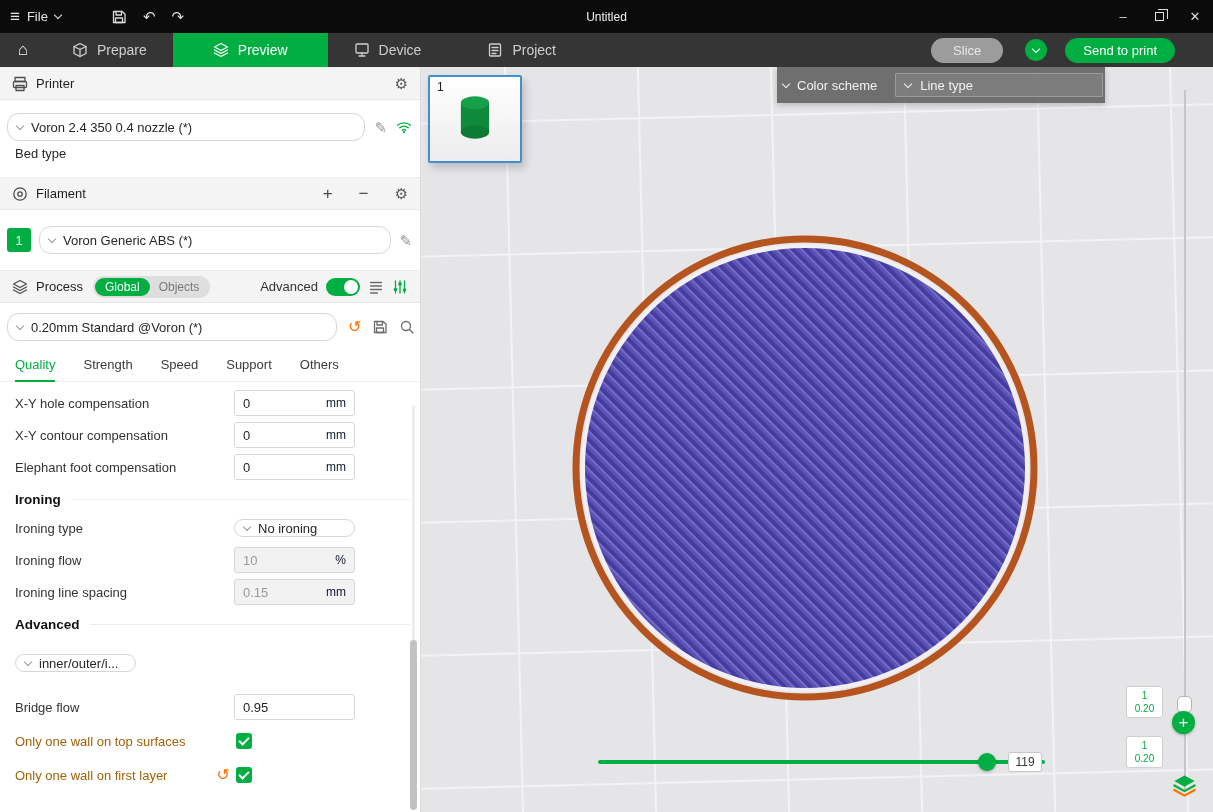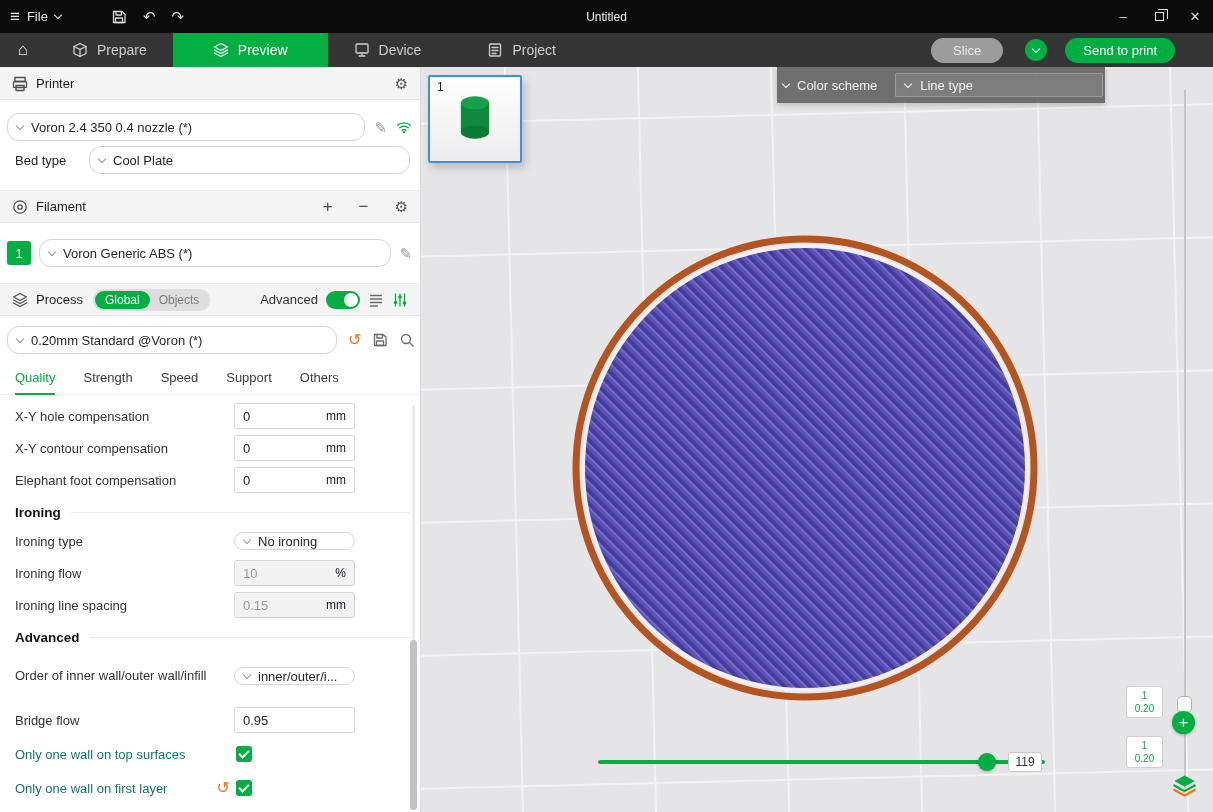--- a/index.html
+++ b/index.html
@@ -77,21 +77,21 @@
   .field input{border:none;outline:none;flex:1;min-width:0;font-size:13px;font-family:inherit;color:#262626;background:transparent}
   .field .unit{color:#0f172a;font-size:12px;flex:none}
   .field.disabled{background:#f2f2f2}
   .field.disabled input{color:#9a9a9a}
   .prow .combo.small{width:121px;flex:none;height:18px}
   .group-header{display:flex;align-items:center;gap:10px;padding:10px 10px 4px 15px;font-weight:bold;font-size:13.5px;color:#121212}
   .group-header::after{content:"";flex:1;height:1px;background:#ececec}
   .order-row{height:42px;margin-top:6px}
   .order-row .plabel{line-height:1.45}
   .crow{display:flex;align-items:center;padding:0 168px 0 15px;height:30px;margin-top:4px}
-  .crow .plabel{flex:1;color:#0f766e}
+  .crow .plabel{flex:1;color:#a16207}
   .checkbox{width:16px;height:16px;background:#00AE42;border-radius:3px;position:relative;flex:none}
   .checkbox::after{content:"";position:absolute;left:5px;top:2px;width:4px;height:8px;border-right:2px solid #fff;border-bottom:2px solid #fff;transform:rotate(45deg)}
   .crow .refresh-glyph{margin-right:6px}
   .side-scroll-track{position:absolute;right:5px;top:338px;bottom:2px;width:3px;background:#ededed;border-radius:2px}
   .side-scroll-thumb{position:absolute;right:3px;top:573px;width:7px;height:170px;background:#c2c2c2;border-radius:4px}
 
   
   .viewport{flex:1;position:relative;background:#e5e5e7;overflow:hidden}
   .grid{position:absolute;inset:-70px;background-image:linear-gradient(#f3f3f5 0 2px,transparent 2px),linear-gradient(90deg,#f3f3f5 0 2px,transparent 2px);background-size:133px 133px;background-position:29px 116px;transform:rotate(-1.4deg)}
   .plate-thumb{position:absolute;left:7px;top:8px;width:94px;height:88px;border:2px solid #3f8fd2;background:linear-gradient(#ffffff,#ececee);box-shadow:3px 5px 9px rgba(0,0,0,.18);border-radius:2px}
@@ -212,26 +212,20 @@
         <span class="edit-icon">✎</span>
         <span class="wifi">
           <svg class="svgi" viewBox="0 0 16 16">
               <path d="M1.5 6.2a10 10 0 0 1 13 0M3.8 8.8a6.5 6.5 0 0 1 8.4 0M6.1 11.2a3.2 3.2 0 0 1 3.8 0"></path>
               <circle cx="8" cy="13.2" r="1.1" fill="#00AE42" stroke="none"></circle>
             </svg>
         </span>
       </div>
       <div class="row bed-row">
         <span class="bed-label">Bed type</span>
-        <div class="combo">
-          <span class="cc">
-              <span class="chev"></span>
-            </span>
-          <span class="val">Cool Plate</span>
-        </div>
       </div>
 
       <div class="sec-header">
         <span class="sec-icon">
           <svg class="svgi" viewBox="0 0 16 16">
               <circle cx="8" cy="8" r="6.2"></circle>
               <circle cx="8" cy="8" r="2.2"></circle>
             </svg>
         </span>
         <span>Filament</span>
@@ -358,21 +352,20 @@
         <div class="field disabled">
           <input disabled="" value="0.15" style="">
           <span class="unit">mm</span>
         </div>
       </div>
 
       <div class="group-header">
         <span>Advanced</span>
       </div>
       <div class="prow order-row">
-        <span class="plabel">Order of inner wall/outer wall/infill</span>
         <div class="combo small">
           <span class="cc">
               <span class="chev"></span>
             </span>
           <span class="val">inner/outer/i...</span>
         </div>
       </div>
       <div class="prow" style="margin-top:8px">
         <span class="plabel">Bridge flow</span>
         <div class="field">

